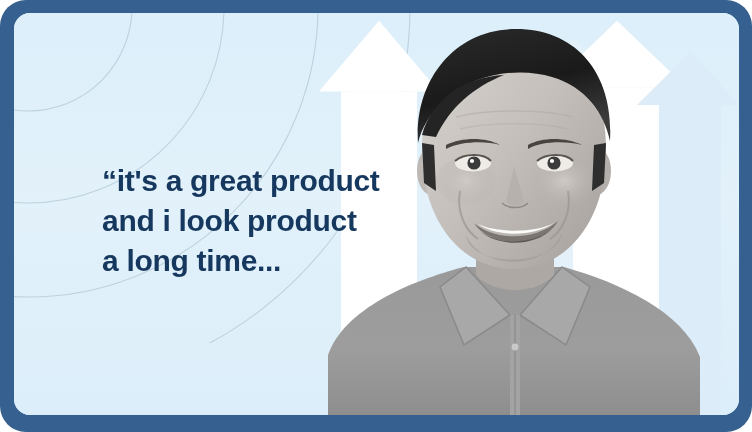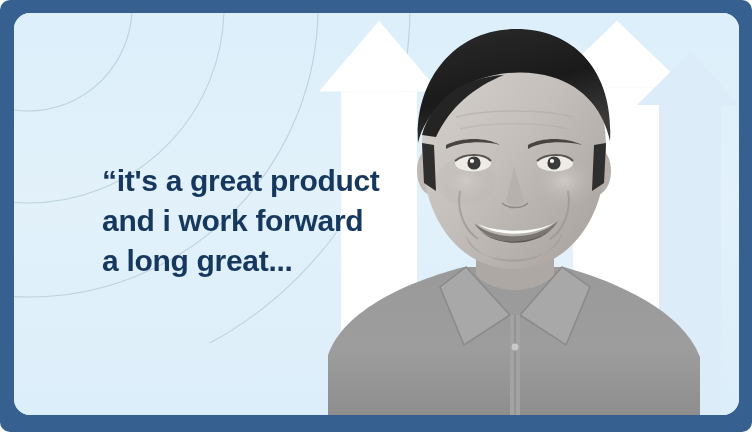--- a/index.html
+++ b/index.html
@@ -8,21 +8,21 @@
     font-family:"Liberation Sans","DejaVu Sans",sans-serif;
     background:#ffffff;
   }
 
   
   #testimonial-frame{
     position:relative;
     width:752px;height:432px;
     box-sizing:border-box;
     background:#35608f;
-    border-radius:10px;
+    border-radius:26px;
     padding:13px 13px 17px 14px;
     overflow:hidden;
   }
 
   
   #testimonial-card{
     position:relative;
     width:100%;height:100%;
     box-sizing:border-box;
     background:#ddeffa;
@@ -215,18 +215,18 @@
         <path d="M146,196 C142,218 152,236 164,244" fill="none" stroke="#9a958f" stroke-width="2" opacity="0.7"></path>
         <path d="M254,196 C258,218 248,236 236,244" fill="none" stroke="#9a958f" stroke-width="2" opacity="0.7"></path>
 
         <path d="M142,122 C172,114 230,114 258,122" fill="none" stroke="#b0aba6" stroke-width="1.6" opacity="0.6"></path>
         <path d="M146,134 C174,127 226,127 254,134" fill="none" stroke="#b0aba6" stroke-width="1.4" opacity="0.45"></path>
       </g>
     </svg>
 
     <blockquote id="quote-block">
       <span class="quote-line">“it's a great product</span>
-      <span class="quote-line">and i work forward</span>
-      <span class="quote-line">a long great...</span>
+      <span class="quote-line">and i look product</span>
+      <span class="quote-line">a long time...</span>
     </blockquote>
 
   </div>
 </div>
 
 </body></html>

